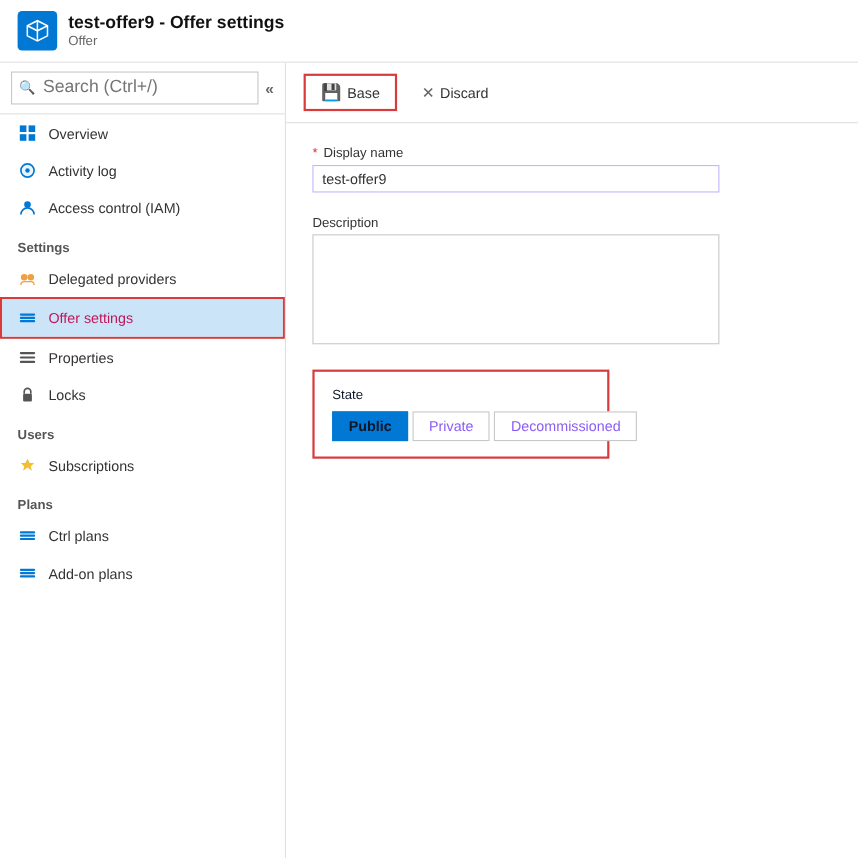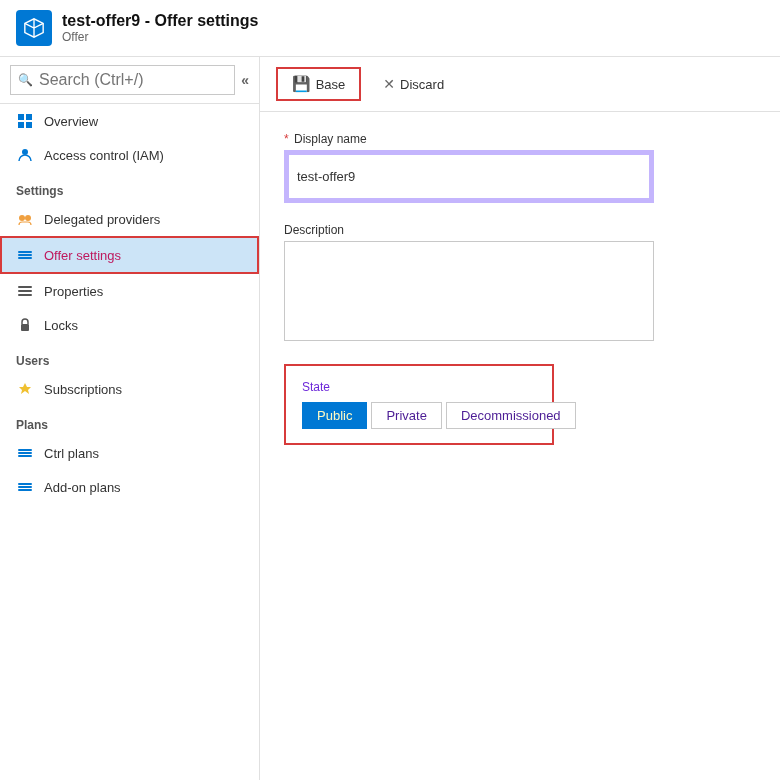--- a/index.html
+++ b/index.html
@@ -176,22 +176,22 @@
       color: #333;
       margin-bottom: 4px;
       display: block;
     }
     .form-label .required {
       color: #d73b3b;
       margin-right: 2px;
     }
     .form-input {
       width: 370px;
-      border: 5px solid #c4b5fd;
-      padding: 14px 8px;
+      border: 1px solid #c4b5fd;
+      padding: 4px 8px;
       font-size: 13px;
       color: #333;
       outline: none;
       background: #fff;
     }
     .form-textarea {
       width: 370px;
       height: 100px;
       border: 1px solid #c8c8c8;
       padding: 6px 8px;
@@ -203,39 +203,40 @@
     }
     
     .state-box {
       border: 2px solid #d73b3b;
       padding: 14px 16px;
       width: 270px;
       margin-top: 4px;
     }
     .state-label {
       font-size: 12px;
-      color: #6d28d9;
+      color: #0f172a;
       margin-bottom: 8px;
     }
     .state-buttons {
       display: flex;
       gap: 4px;
     }
     .state-btn {
       padding: 5px 14px;
       border: 1px solid #c8c8c8;
       font-size: 13px;
       cursor: pointer;
       background: #fff;
-      color: #4c1d95;
+      color: #8b5cf6;
     }
     .state-btn.active {
       background: #0078d4;
-      color: #fef9c3;
+      color: #0f172a;
       border-color: #0078d4;
+      font-weight: bold;
     }
   </style>
 </head>
 <body>
 
 <div class="app-container">
 
   <div class="header">
     <div class="header-icon">
       <svg viewBox="0 0 24 24" fill="white" xmlns="http://www.w3.org/2000/svg">
@@ -265,20 +266,29 @@
               <rect x="9" y="1" width="6" height="6"></rect>
               <rect x="1" y="9" width="6" height="6"></rect>
               <rect x="9" y="9" width="6" height="6"></rect>
             </svg>
         </span>
         <span>Overview</span>
       </div>
       <div class="nav-item">
         <span class="nav-icon">
           <svg width="16" height="16" viewBox="0 0 16 16" fill="none">
+            <circle cx="8" cy="8" r="6" stroke="#0078d4" stroke-width="1.5" fill="#e8f4fe"></circle>
+            <circle cx="8" cy="8" r="2" fill="#0078d4"></circle>
+          </svg>
+        </span>
+        <span>Activity log</span>
+      </div>
+      <div class="nav-item">
+        <span class="nav-icon">
+          <svg width="16" height="16" viewBox="0 0 16 16" fill="none">
             <circle cx="8" cy="5" r="3" fill="#0078d4"></circle>
             <path d="M2 14c0-3.314 2.686-6 6-6s6 2.686 6 6" stroke="#0078d4" stroke-width="1.5" fill="none"></path>
           </svg>
         </span>
         <span>Access control (IAM)</span>
       </div>
 
       <div class="section-label">Settings</div>
       <div class="nav-item">
         <span class="nav-icon">

